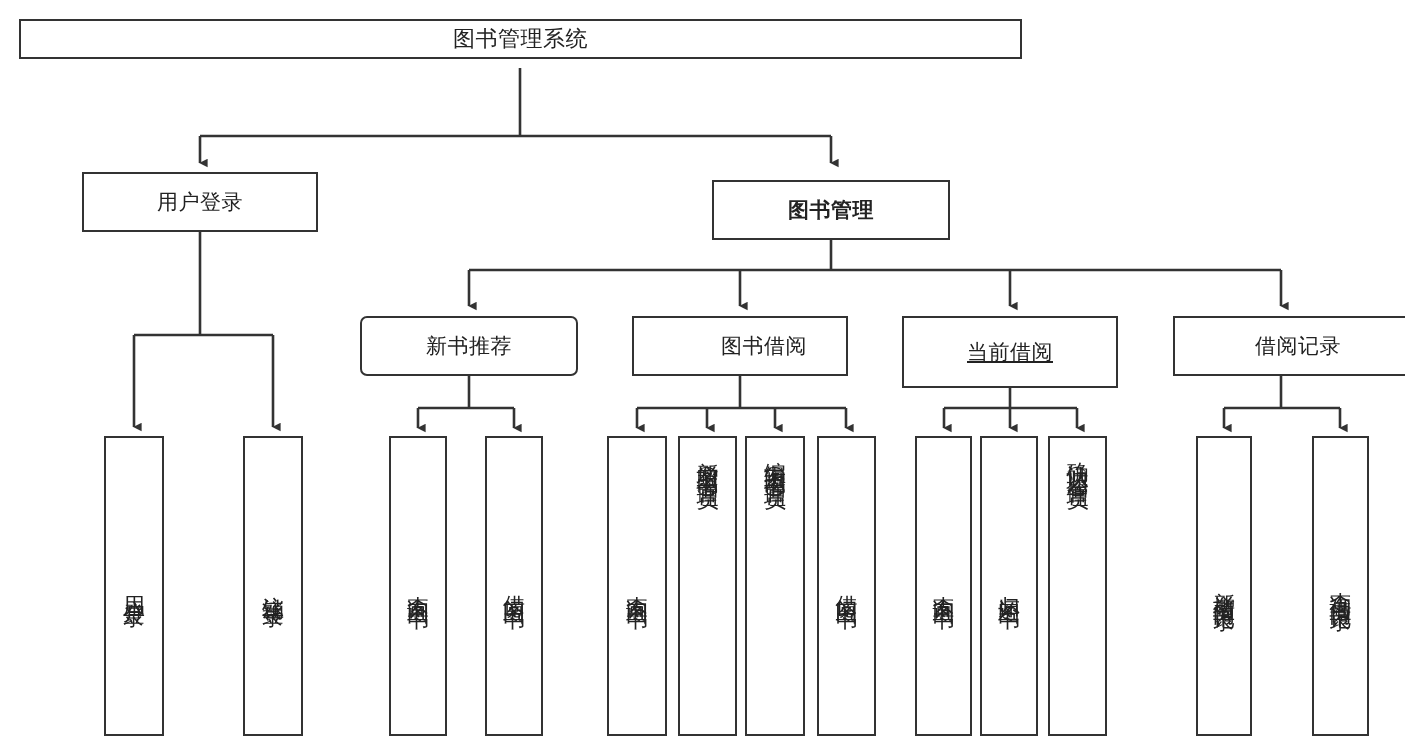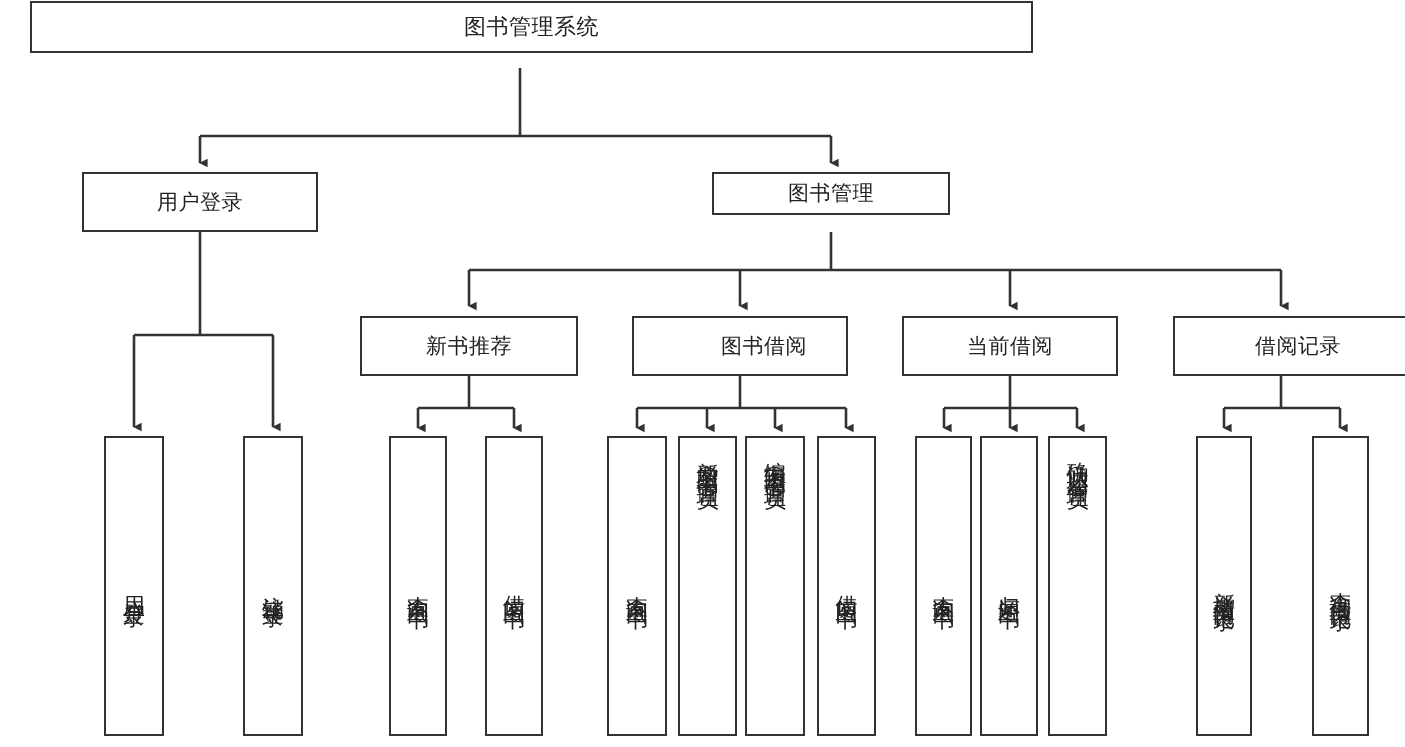--- a/index.html
+++ b/index.html
@@ -129,41 +129,41 @@
       <path d="M 1010,408 L 1010,428" marker-end="url(#arrowhead)"></path>
       <path d="M 1077,408 L 1077,428" marker-end="url(#arrowhead)"></path>
 
       <path d="M 1281,376 L 1281,408"></path>
       <path d="M 1224,408 L 1340,408"></path>
       <path d="M 1224,408 L 1224,428" marker-end="url(#arrowhead)"></path>
       <path d="M 1340,408 L 1340,428" marker-end="url(#arrowhead)"></path>
     </g>
   </svg>
 
-  <div class="node horiz root" style="left:19px; top:1px; width:1003px; height:52px;margin-left:11px;">
+  <div class="node horiz root" style="left:19px; top:19px; width:1003px; height:40px;">
     <span class="label">图书管理系统</span>
   </div>
 
   <div class="node horiz" style="left:82px; top:172px; width:236px; height:60px;">
     <span class="label">用户登录</span>
   </div>
 
-  <div class="node horiz" style="left:712px; top:172px; width:238px; height:43px;">
+  <div class="node horiz" style="left:712px; top:180px; width:238px; height:60px;font-weight:bold;">
     <span class="label">图书管理</span>
   </div>
 
-  <div class="node horiz" style="left:360px; top:316px; width:218px; height:60px;">
+  <div class="node horiz" style="left:360px; top:316px; width:218px; height:60px;border-radius:7px;">
     <span class="label">新书推荐</span>
   </div>
 
   <div class="node horiz" style="left:632px; top:316px; width:216px; height:60px;padding-left:48px;">
     <span class="label">图书借阅</span>
   </div>
 
-  <div class="node horiz" style="left:902px; top:316px; width:216px; height:60px;">
+  <div class="node horiz" style="left:902px; top:316px; width:216px; height:72px;text-decoration:underline;">
     <span class="label">当前借阅</span>
   </div>
 
   <div class="node horiz" style="left:1173px; top:316px; width:250px; height:60px;">
     <span class="label">借阅记录</span>
   </div>
 
   <div class="node vert" style="left:104px; top:436px; width:60px; height:300px;">
     <span class="label">用户登录</span>
   </div>

